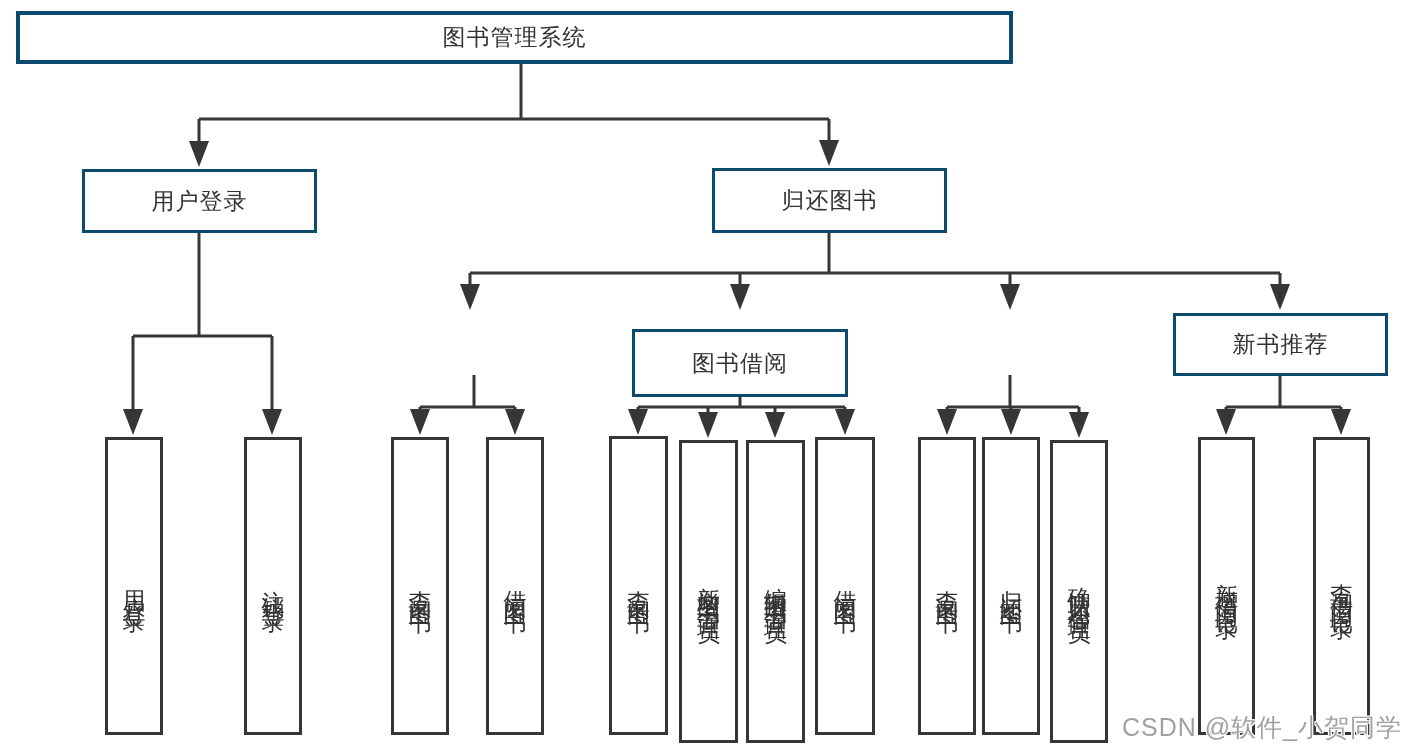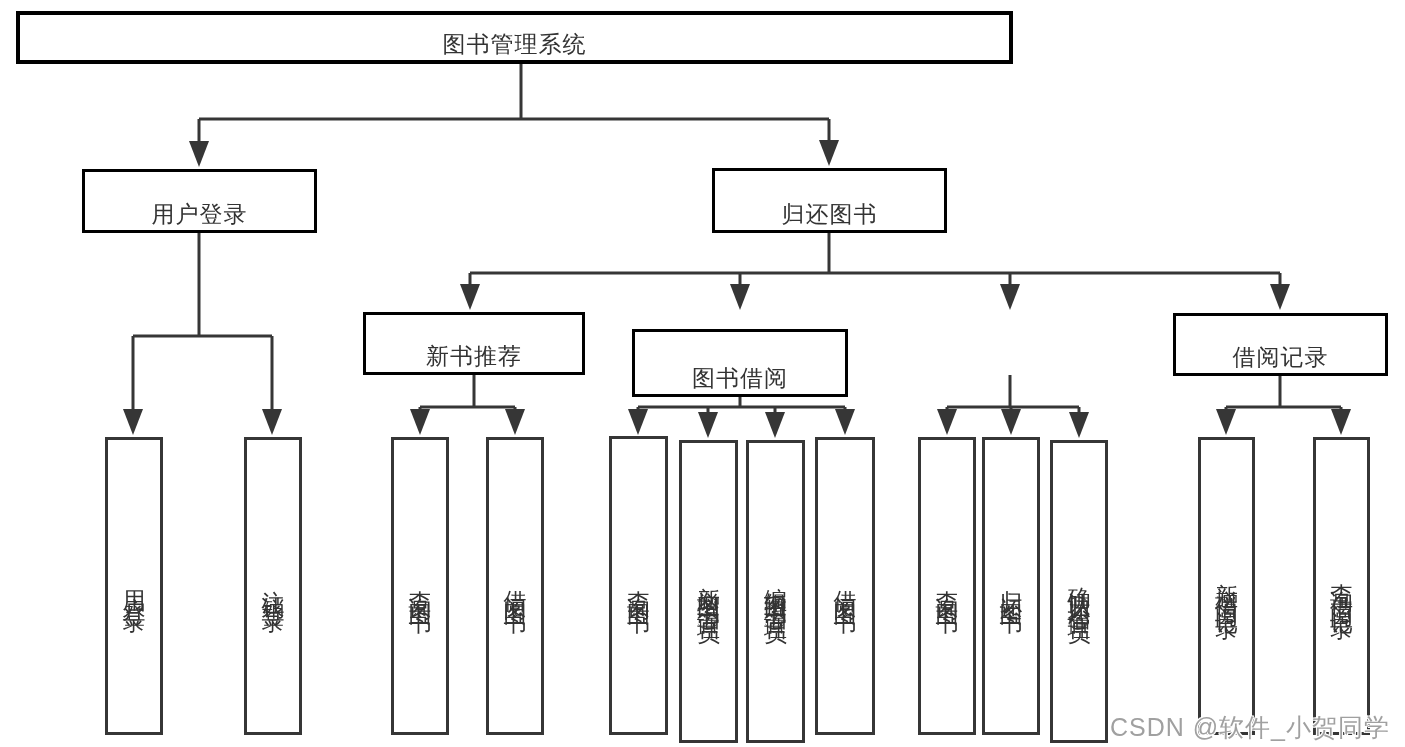--- a/index.html
+++ b/index.html
@@ -10,42 +10,42 @@
     font-family:"Liberation Sans", sans-serif;
     overflow:hidden;
   }
   #connectors{position:absolute;left:0;top:0;width:1405px;height:747px;}
   #connectors path{stroke:#363636;stroke-width:3;fill:none;}
   #connectors polygon{fill:#363636;stroke:none;}
   .hnode{
     position:absolute;
     box-sizing:border-box;
     background:#ffffff;
-    border:3px solid #000000;
-    display:flex;align-items:flex-end;justify-content:center;
+    border:3px solid #0c4a6e;
+    display:flex;align-items:center;justify-content:center;
     font-size:23px;color:#333333;
     letter-spacing:1px;
     white-space:nowrap;
   }
   .hnode.root{border-width:4px;}
   .vnode{
     position:absolute;
     box-sizing:border-box;
     background:#ffffff;
     border:3px solid #363636;
     display:flex;align-items:center;justify-content:center;
     writing-mode:vertical-rl;
     text-orientation:mixed;
     font-size:23px;color:#333333;
     letter-spacing:7px;
     line-height:1;
   }
   .watermark{
     position:absolute;
-    right:15px;bottom:3px;
+    right:3px;bottom:3px;
     font-size:25px;
     color:#a0a0a0;
     letter-spacing:1px;
     text-shadow:1px 1px 0 #ffffff,-1px -1px 0 #ffffff,1px -1px 0 #ffffff,-1px 1px 0 #ffffff;
     white-space:nowrap;
   }
 </style>
 </head>
 <body>
 
@@ -98,28 +98,25 @@
     <span>图书管理系统</span>
   </div>
 
   <div class="hnode" style="left:82px;top:169px;width:235px;height:64px;">
     <span>用户登录</span>
   </div>
   <div class="hnode" style="left:712px;top:168px;width:235px;height:65px;">
     <span>归还图书</span>
   </div>
 
-  <div class="hnode" style="left:363px;top:312px;width:222px;height:63px;">
-    <span>新书推荐</span>
-  </div>
   <div class="hnode" style="left:632px;top:329px;width:216px;height:68px;">
     <span>图书借阅</span>
   </div>
   <div class="hnode" style="left:1173px;top:313px;width:215px;height:63px;">
-    <span>借阅记录</span>
+    <span>新书推荐</span>
   </div>
 
   <div class="vnode" style="left:105px;top:437px;width:58px;height:298px;">
     <span>用户登录</span>
   </div>
   <div class="vnode" style="left:244px;top:437px;width:58px;height:298px;">
     <span>注销登录</span>
   </div>
 
   <div class="vnode" style="left:391px;top:437px;width:58px;height:298px;">

